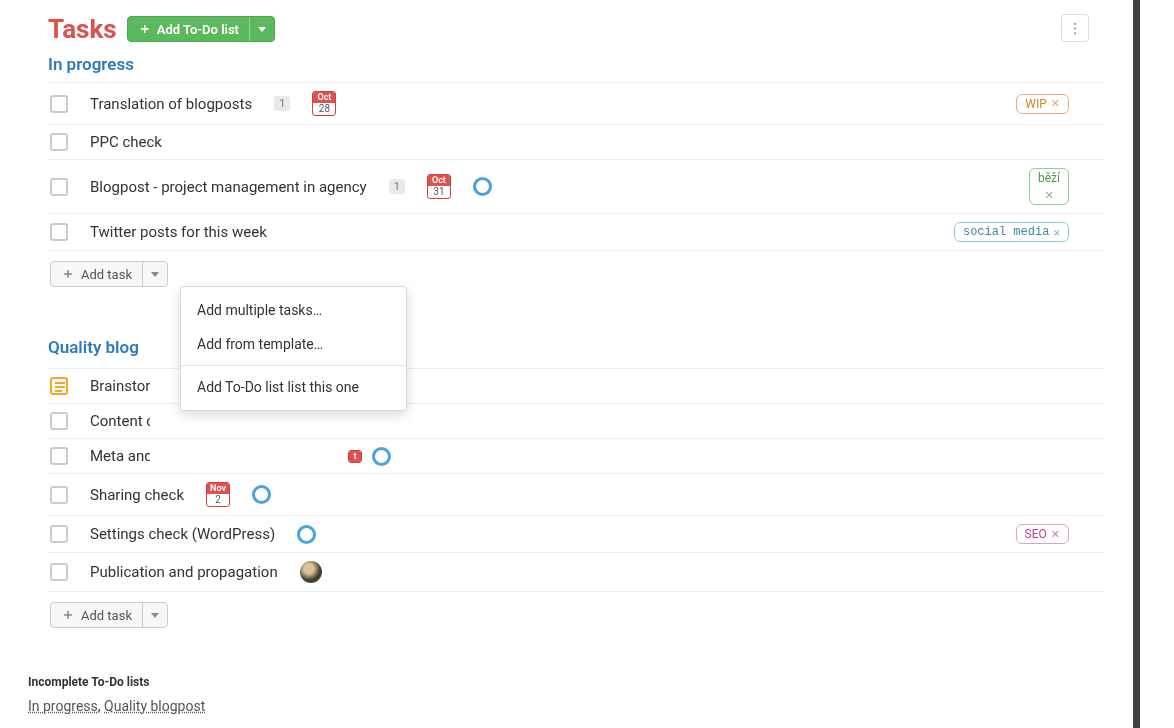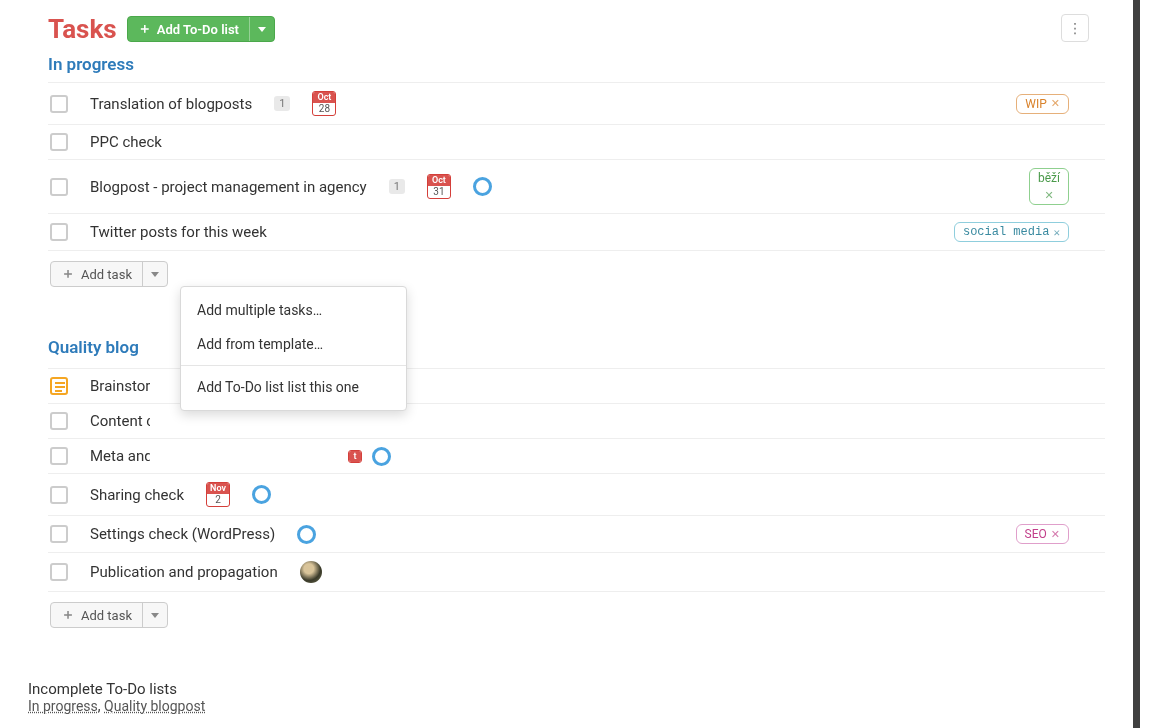--- a/index.html
+++ b/index.html
@@ -228,23 +228,23 @@
       background: #e5e5e5;
       margin: 4px 0;
     }
     .section2 { margin-top: 50px; }
     .incomplete {
       position: absolute;
       left: 28px;
       bottom: 14px;
     }
     .incomplete h4 {
-      font-size: 15px;
-      font-weight: 400;
-      margin-bottom: 0;
+      font-size: 12px;
+      font-weight: 700;
+      margin-bottom: 9px;
     }
     .incomplete .link {
       color: #555;
       text-decoration: underline dotted;
       font-size: 14px;
     }
     .plus {
       font-weight: bold;
       font-size: 14px;
     }

